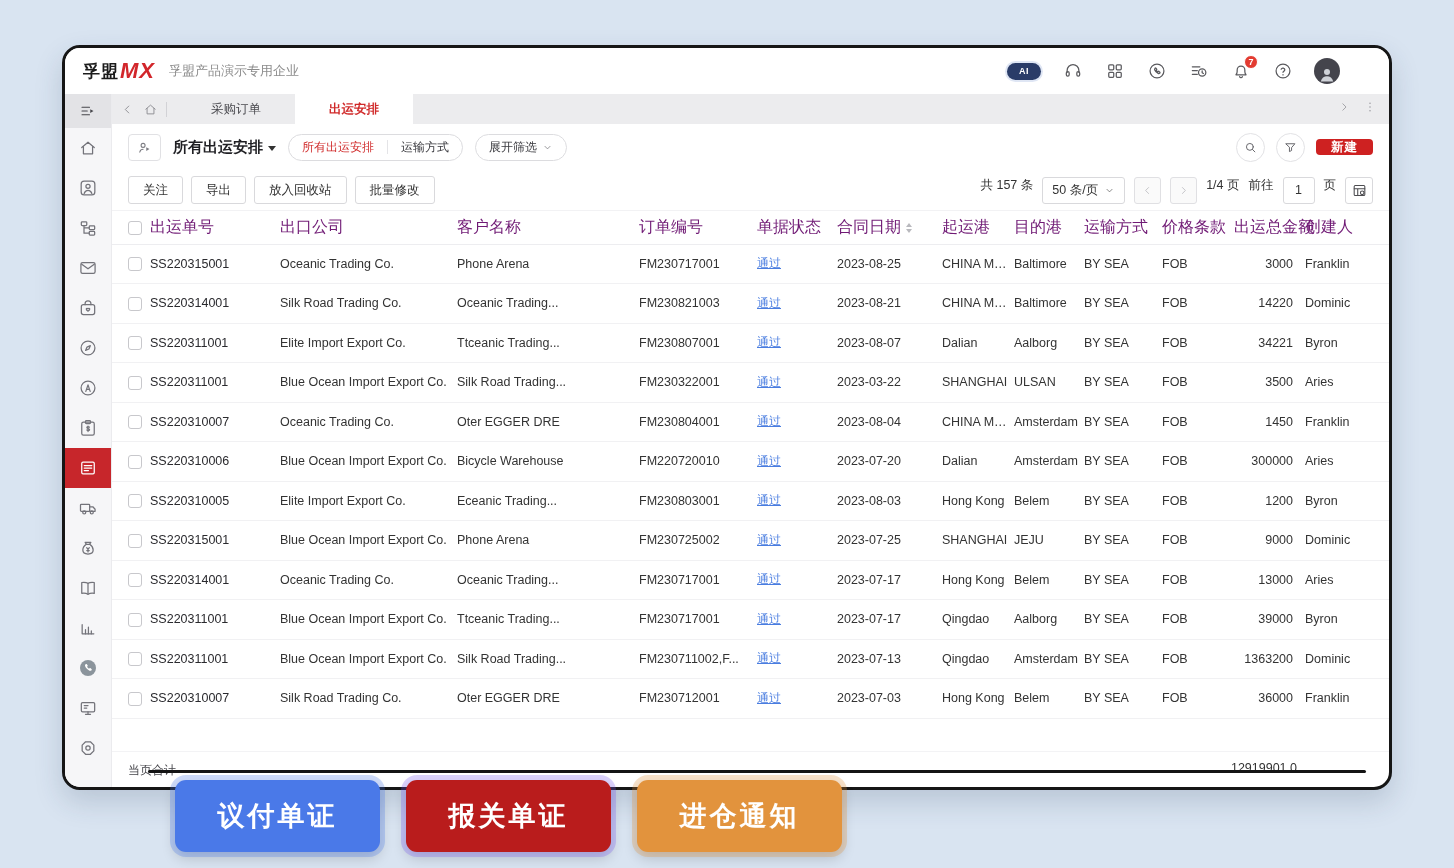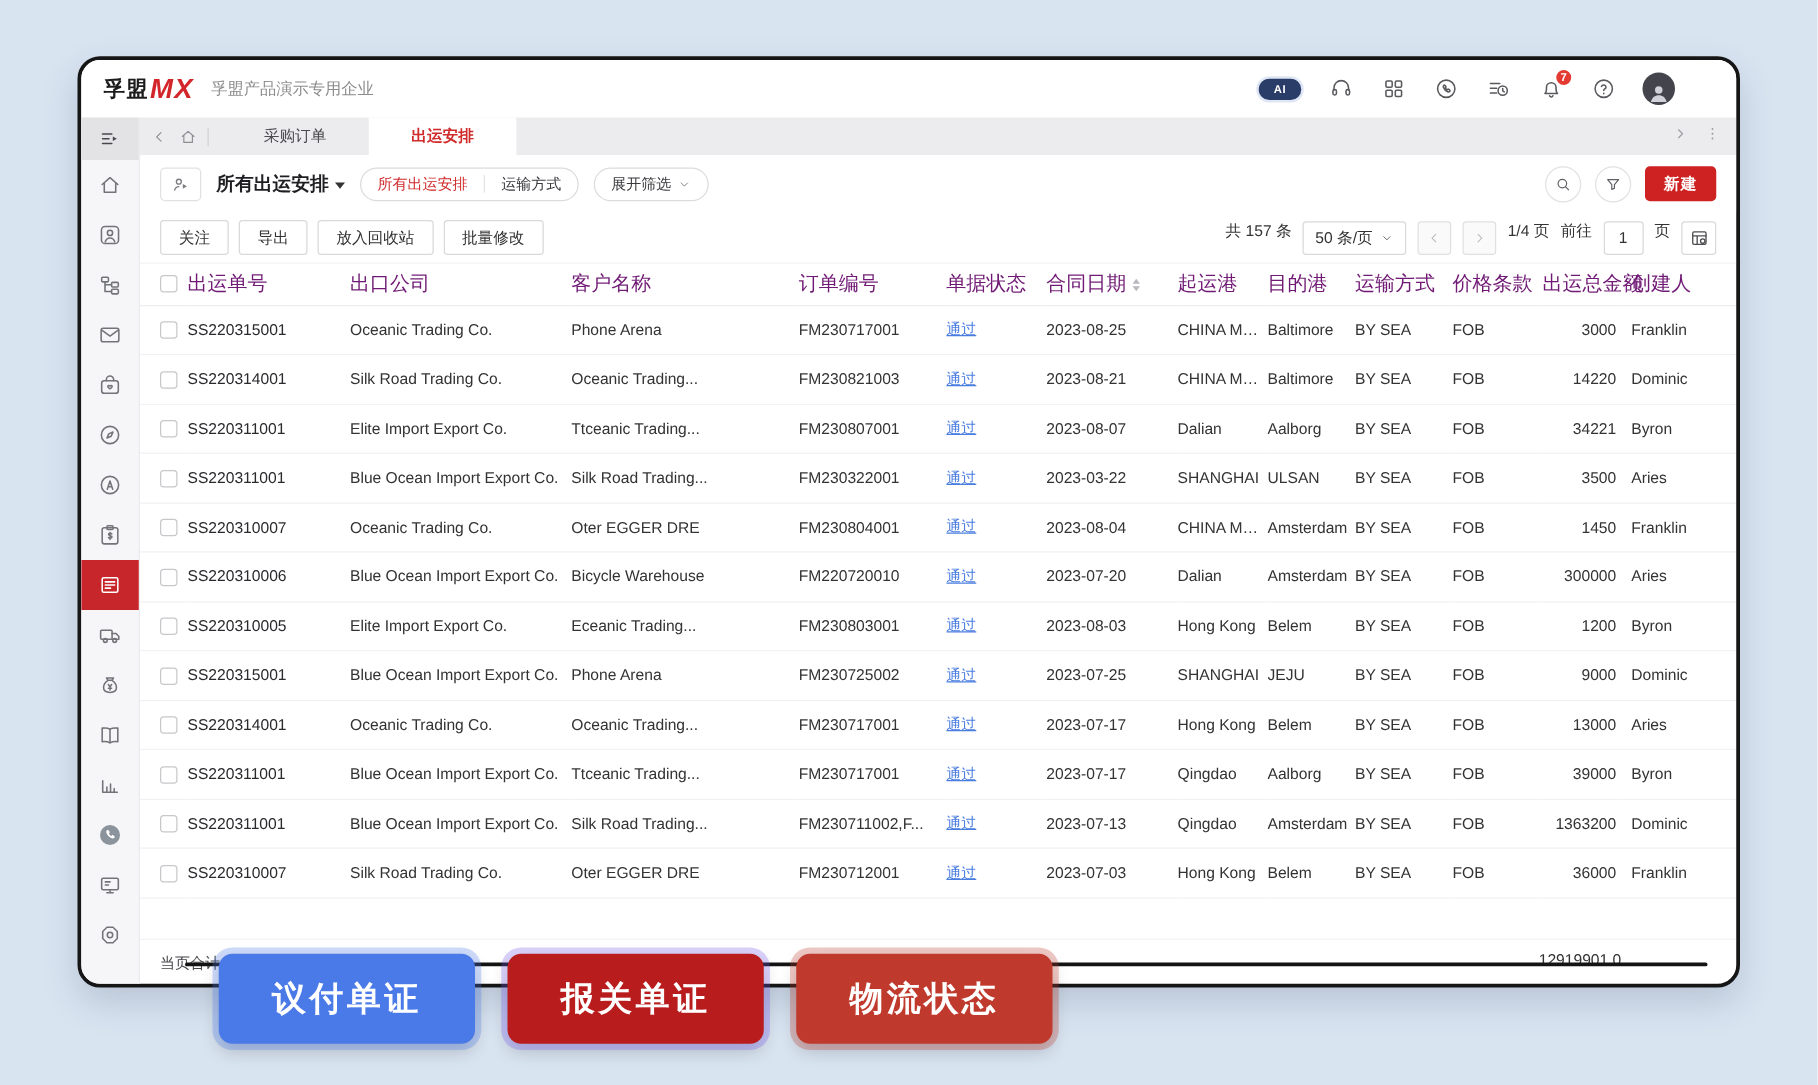--- a/index.html
+++ b/index.html
@@ -59,21 +59,21 @@
   .pill-group { height:27px; border:1px solid #dcdcdf; border-radius:14px; display:flex; align-items:center; overflow:hidden; background:#fff; }
   .pill-seg { padding:0 13px; font-size:12px; color:#39393e; display:flex; align-items:center; height:100%; cursor:pointer; }
   .pill-seg.active { color:#d02a2a; }
   .pill-sep { width:1px; height:14px; background:#e4e4e7; }
   .pill { height:27px; border:1px solid #dcdcdf; border-radius:14px; padding:0 13px; font-size:12px; color:#39393e;
     display:flex; align-items:center; gap:5px; cursor:pointer; background:#fff; }
   .pill svg { width:11px; height:11px; color:#6d6d72; }
   .fb-right { margin-left:auto; display:flex; align-items:center; gap:11px; }
   .circle-btn { width:29px; height:29px; border:1px solid #e2e2e5; border-radius:50%; display:flex; align-items:center; justify-content:center; color:#5f5f64; cursor:pointer; background:#fff; }
   .circle-btn svg { width:15px; height:15px; }
-  .new-btn { height:28px; padding:0 15px; background:#ce2121; color:#fff; font-size:12.5px; border-radius:4px;
+  .new-btn { height:16px; padding:0 15px; background:#ce2121; color:#fff; font-size:12.5px; border-radius:4px;
     display:flex; align-items:center; cursor:pointer; font-weight:600; letter-spacing:1px; }
 
   
   .toolbar { height:41px; display:flex; align-items:center; gap:8px; padding:0 16px; border-bottom:1px solid #f2f2f4; flex:0 0 auto; }
   .tool-btn { height:28px; padding:0 14px; border:1px solid #d9d9dc; border-radius:3px; background:#fff; font-size:12.5px; color:#333;
     display:flex; align-items:center; cursor:pointer; }
   .pg { margin-left:auto; display:flex; align-items:flex-start; gap:9px; font-size:12.5px; color:#333; }
   .pg-select { height:27px; border:1px solid #d9d9dc; border-radius:3px; padding:0 9px; display:flex; align-items:center; gap:6px; cursor:pointer; }
   .pg-select svg { width:11px; height:11px; color:#555; }
   .pg-sq { width:27px; height:27px; border:1px solid #e0e0e3; border-radius:3px; display:flex; align-items:center; justify-content:center; color:#b9b9be; cursor:pointer; background:#fafafa; }
@@ -98,21 +98,21 @@
   .sort .up { border-bottom:4px solid #b9b9be; }
   .sort .dn { border-top:4px solid #b9b9be; }
 
   
   .summary { position:relative; height:36px; flex:0 0 auto; margin-top:4px; border-top:1px solid #f3f3f5; }
   .summary-label { position:absolute; left:16px; top:10px; font-size:12px; color:#45454a; }
   .summary-value { position:absolute; right:92px; top:9px; font-size:12.5px; color:#333; }
 
   
   .proc-line { position:absolute; left:148px; top:770px; width:1218px; height:3px; background:#141414; border-radius:2px; z-index:5; }
-  .proc-strip { position:absolute; left:175px; top:763px; display:flex; gap:26px; z-index:6; }
+  .proc-strip { position:absolute; left:175px; top:780px; display:flex; gap:26px; z-index:6; }
   .proc-btn { width:205px; height:72px; border-radius:11px; display:flex; align-items:center; justify-content:center;
     color:#fff; font-size:27px; font-weight:700; letter-spacing:3px; cursor:pointer; }
 </style>
 </head>
 <body>
 
 <div class="page">
   <div class="window">
 
     <div class="win-header">
@@ -674,15 +674,15 @@
         </div>
 
       </div>
     </div>
   </div>
 
   <div class="proc-line"></div>
   <div class="proc-strip" id="proc-strip">
       <div class="proc-btn" style="background: rgb(74, 121, 232); box-shadow: rgba(74, 121, 232, 0.28) 0px 0px 0px 5px, rgba(0, 0, 0, 0.18) 0px 6px 14px;">议付单证</div>
       <div class="proc-btn" style="background: #b91c1c; box-shadow: rgba(122, 88, 240, 0.28) 0px 0px 0px 5px, rgba(0, 0, 0, 0.18) 0px 6px 14px;">报关单证</div>
-      <div class="proc-btn" style="background: rgb(191, 58, 44); box-shadow: rgba(191, 58, 44, 0.28) 0px 0px 0px 5px, rgba(0, 0, 0, 0.18) 0px 6px 14px;">物流状态</div>
+      <div class="proc-btn" style="background: rgb(226, 147, 61); box-shadow: rgba(226, 147, 61, 0.28) 0px 0px 0px 5px, rgba(0, 0, 0, 0.18) 0px 6px 14px;">进仓通知</div>
     </div>
 </div>
 
 </body></html>

